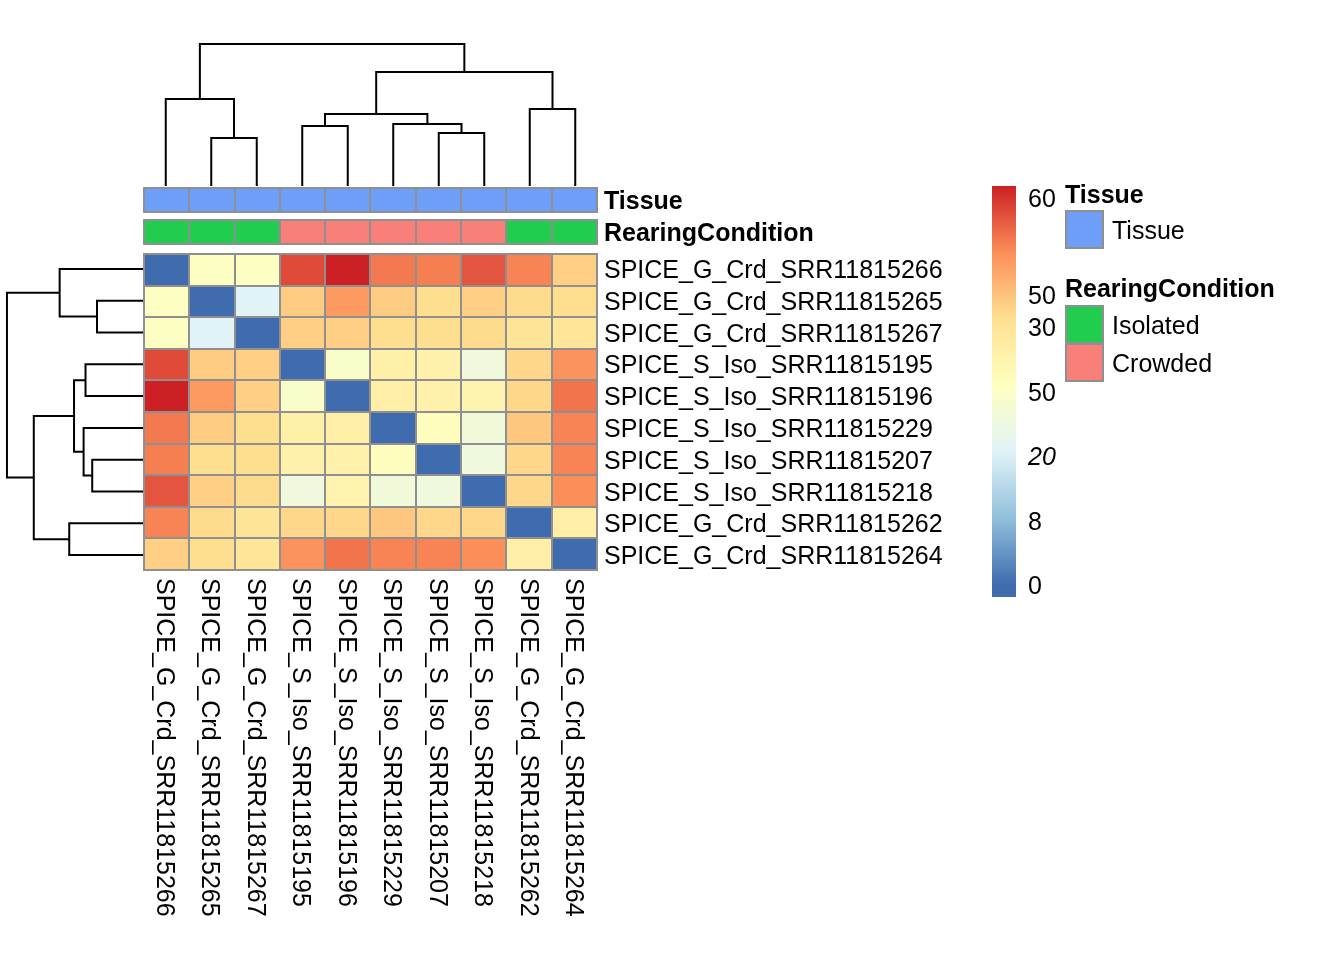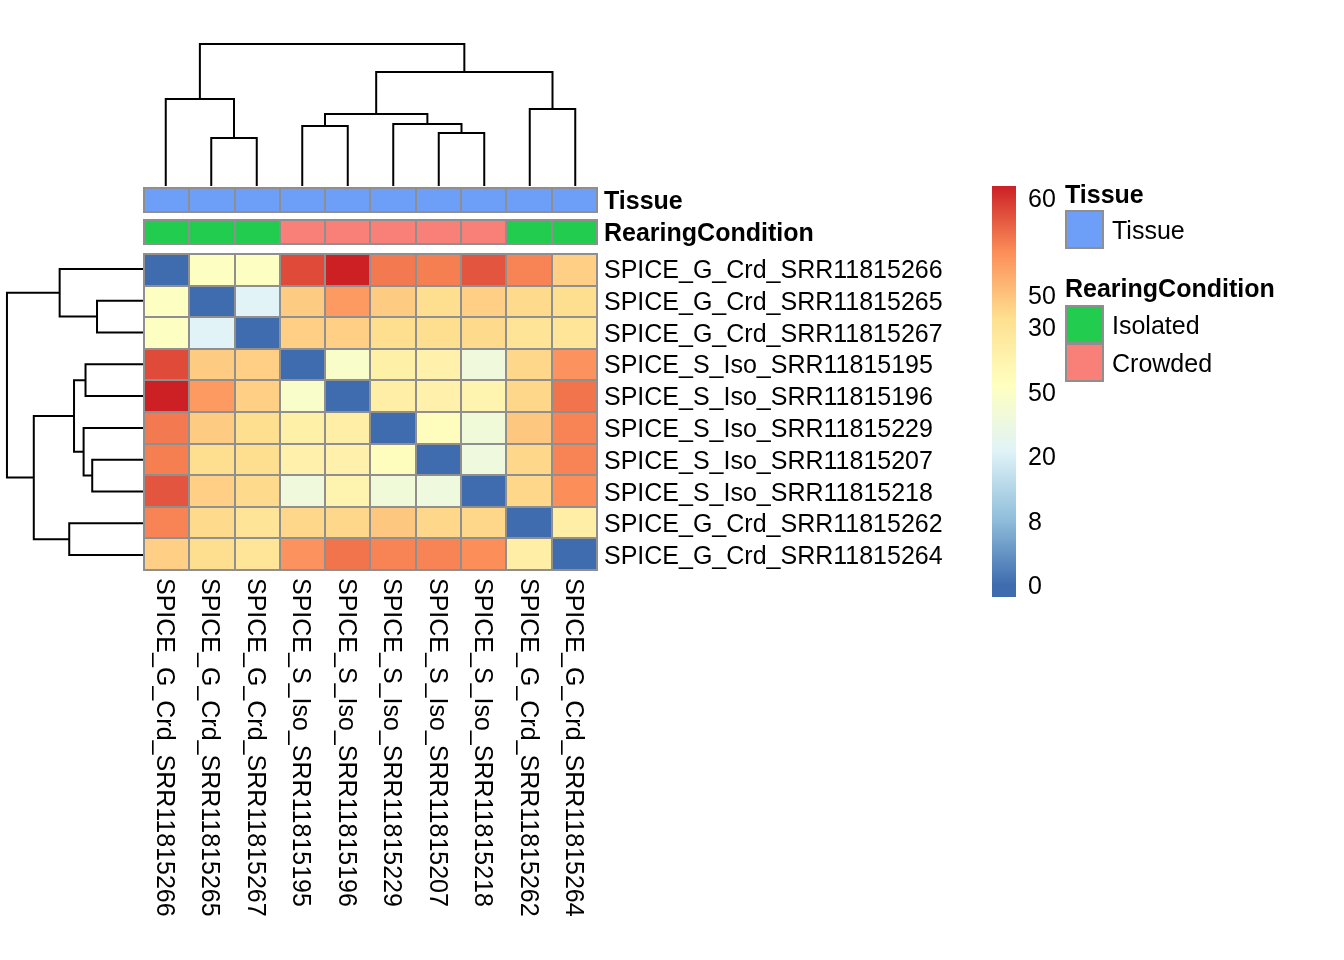--- a/index.html
+++ b/index.html
@@ -249,21 +249,21 @@
       <div class="collabel" style="left: 587.25px;">SPICE_G_Crd_SRR11815264</div>
     </div>
 
   <div class="tracklabel" style="top:200px;">Tissue</div>
   <div class="tracklabel" style="top:232px;">RearingCondition</div>
 
   <div id="colorbar" style="background: linear-gradient(to top, rgb(62, 108, 175) 2.9%, rgb(145, 191, 219) 19.1%, rgb(224, 243, 248) 35.4%, rgb(255, 255, 191) 51.6%, rgb(254, 224, 144) 67.8%, rgb(252, 141, 89) 84%, rgb(204, 32, 37) 100%);"></div>
   <div id="cbticks">
       <div class="cbtick" style="top: 585px;">0</div>
       <div class="cbtick" style="top: 520.5px;">8</div>
-      <div class="cbtick" style="top: 456px;">20</div>
+      <div class="cbtick" style="top: 456px; font-style: italic;">20</div>
       <div class="cbtick" style="top: 391.5px;">50</div>
       <div class="cbtick" style="top: 327px;">30</div>
       <div class="cbtick" style="top: 262.5px; margin-top: 32px;">50</div>
       <div class="cbtick" style="top: 198px;">60</div>
     </div>
 
   <div class="legend-header" style="top:182px;">Tissue</div>
   <div id="legend-tissue-items">
       <div class="legend-item" style="top: 210px;">
         <div class="legend-swatch" style="background: rgb(109, 158, 248);"></div>

